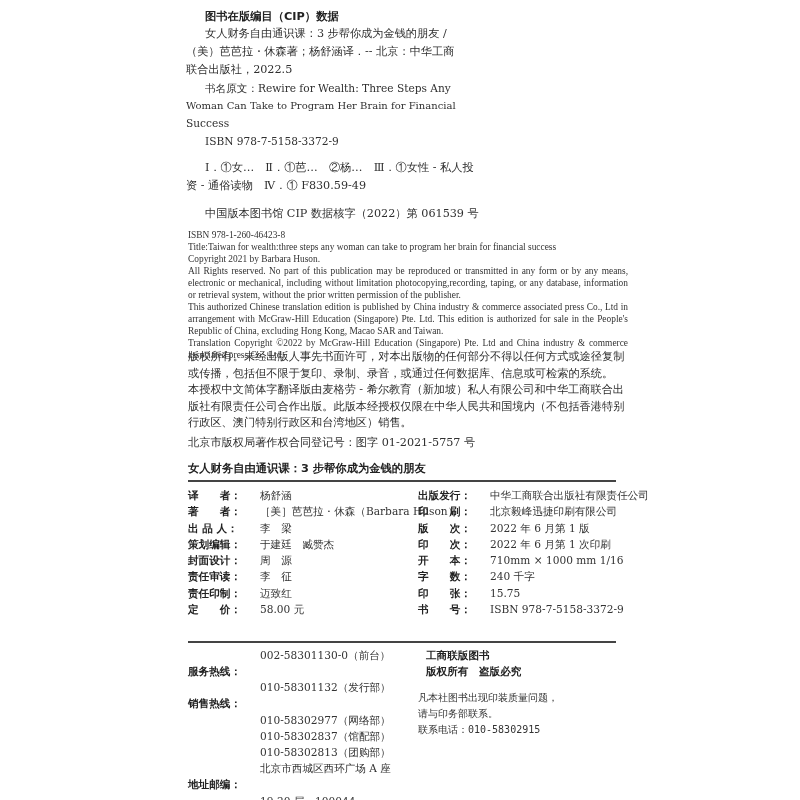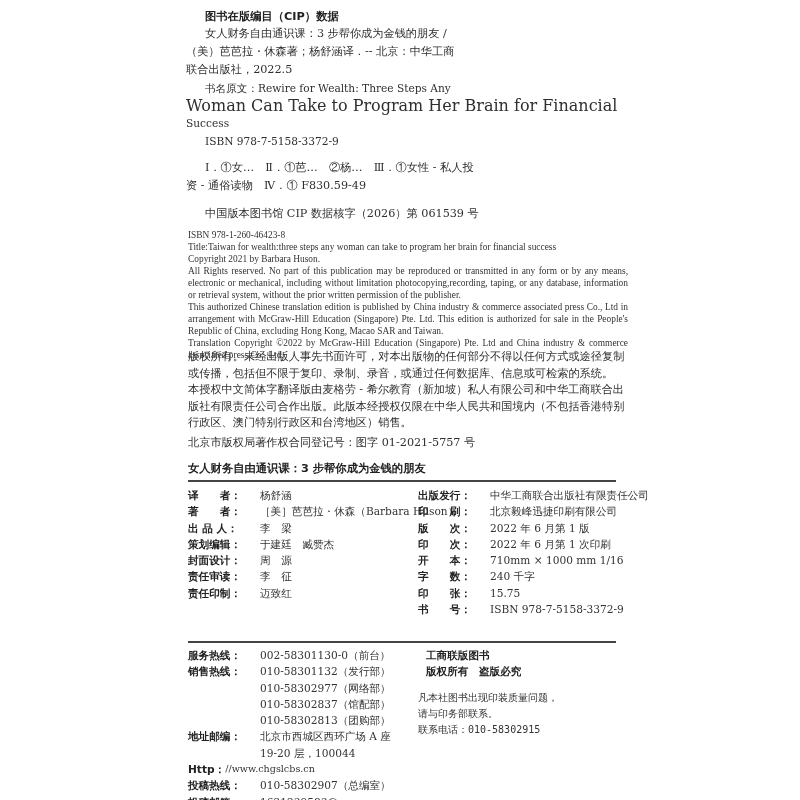--- a/index.html
+++ b/index.html
@@ -14,41 +14,41 @@
   .zh{font-size:11.2px;line-height:16.5px;color:#2f2f2f;width:445px;white-space:normal;}
   .zh p{margin:0;}
   .book-title{font-family:"DejaVu Sans","Liberation Sans",sans-serif;font-weight:bold;font-size:11.3px;color:#222;}
   .rule{position:absolute;height:1.5px;background:#444;}
   .kv{font-size:10.6px;line-height:16.3px;color:#333;}
   .kv .row{display:flex;white-space:nowrap;}
   .kv .k{font-family:"DejaVu Sans","Liberation Sans",sans-serif;font-weight:bold;color:#222;display:inline-block;}
   .kv .v{display:inline-block;}
   .left .k{width:72px;}
   .right .k{width:72px;}
-  .contact .k{width:72px;}
+  .contact .k{width:72px;margin-top:16px;}
   .contact .indent{padding-left:72px;}
   .bold{font-family:"DejaVu Sans","Liberation Sans",sans-serif;font-weight:bold;color:#222;margin-left:8px;}
   .script{font-family:"DejaVu Sans Mono","Liberation Mono",monospace;font-size:10px;color:#333;}
 </style>
 </head>
 <body>
 
 <div class="page">
 
   <div class="abs cip cip-title" style="left:205px;top:8px;">图书在版编目（CIP）数据</div>
   <div class="abs cip" style="left:205px;top:25px;">女人财务自由通识课：3 步帮你成为金钱的朋友 /</div>
   <div class="abs cip" style="left:186px;top:43px;">（美）芭芭拉・休森著；杨舒涵译．-- 北京：中华工商</div>
   <div class="abs cip" style="left:186px;top:61px;">联合出版社，2022.5</div>
   <div class="abs cip" style="left:205px;top:79px;font-size:10.6px;">书名原文：Rewire for Wealth: Three Steps Any</div>
-  <div class="abs cip" style="left:186px;top:97px;font-size:16px;">Woman Can Take to Program Her Brain for Financial</div>
+  <div class="abs cip" style="left:186px;top:97px;font-size:10px;">Woman Can Take to Program Her Brain for Financial</div>
   <div class="abs cip" style="left:186px;top:114px;font-size:10.6px;">Success</div>
   <div class="abs cip" style="left:205px;top:132px;font-size:10.6px;">ISBN 978-7-5158-3372-9</div>
   <div class="abs cip" style="left:205px;top:159px;">Ⅰ．①女…　Ⅱ．①芭…　②杨…　Ⅲ．①女性 - 私人投</div>
   <div class="abs cip" style="left:186px;top:177px;">资 - 通俗读物　Ⅳ．① F830.59-49</div>
-  <div class="abs cip" style="left:205px;top:205px;">中国版本图书馆 CIP 数据核字（2026）第 061539 号</div>
+  <div class="abs cip" style="left:205px;top:205px;">中国版本图书馆 CIP 数据核字（2022）第 061539 号</div>
 
   <div class="abs en" style="left:188px;top:229px;">
     <p>ISBN 978-1-260-46423-8</p>
     <p>Title:Taiwan for wealth:three steps any woman can take to program her brain for financial success</p>
     <p>Copyright 2021 by Barbara Huson.</p>
     <p>All Rights reserved. No part of this publication may be reproduced or transmitted in any form or by any means, electronic or mechanical, including without limitation photocopying,recording, taping, or any database, information or retrieval system, without the prior written permission of the publisher.</p>
     <p>This authorized Chinese translation edition is published by China industry &amp; commerce associated press Co., Ltd in arrangement with McGraw-Hill Education (Singapore) Pte. Ltd. This edition is authorized for sale in the People's Republic of China, excluding Hong Kong, Macao SAR and Taiwan.</p>
     <p>Translation Copyright ©2022 by McGraw-Hill Education (Singapore) Pte. Ltd and China industry &amp; commerce associated press Co., Ltd.</p>
   </div>
 
@@ -82,20 +82,24 @@
         <span class="k">封面设计：</span>
         <span class="v">周　源</span>
       </div>
     <div class="row">
         <span class="k">责任审读：</span>
         <span class="v">李　征</span>
       </div>
     <div class="row">
         <span class="k">责任印制：</span>
         <span class="v">迈致红</span>
+      </div>
+    <div class="row">
+        <span class="k">定　　价：</span>
+        <span class="v">58.00 元</span>
       </div>
   </div>
 
   <div class="abs kv right" style="left:418px;top:487px;">
     <div class="row">
         <span class="k">出版发行：</span>
         <span class="v">中华工商联合出版社有限责任公司</span>
       </div>
     <div class="row">
         <span class="k">印　　刷：</span>

